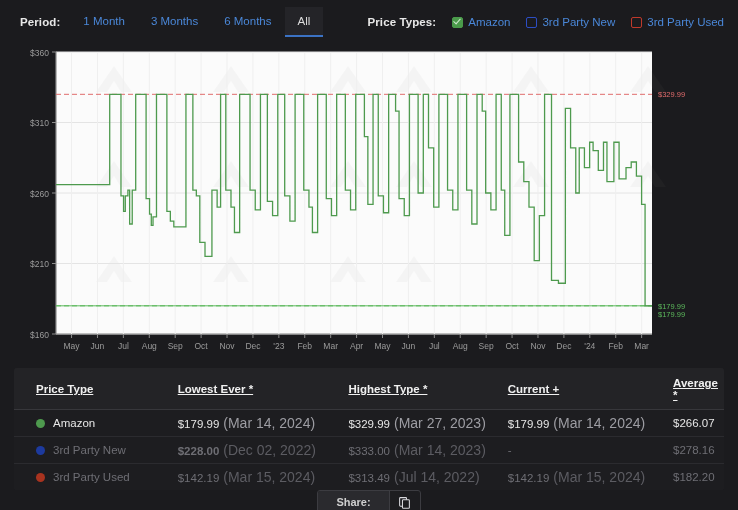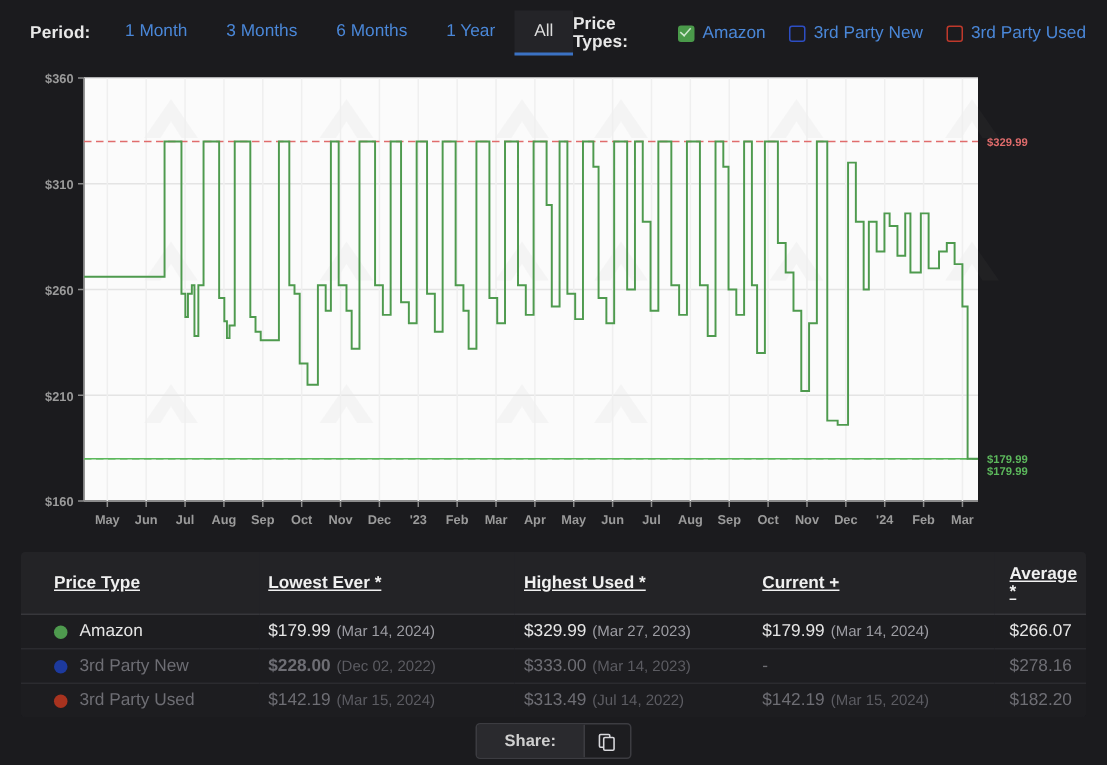--- a/index.html
+++ b/index.html
@@ -57,21 +57,21 @@
     content: "";
     position: absolute; left: 2px; top: -0.5px;
     width: 3px; height: 6px;
     border: solid #cfe8cf; border-width: 0 1.6px 1.6px 0;
     transform: rotate(42deg);
   }
 
   
   .chart-wrap {
     flex: 0 0 auto; height: 318px;
-    position: relative; padding: 0 2px 0 4px; font-weight: bold;
+    position: relative; padding: 0 2px 0 4px;
   }
   .chart-svg { display: block; width: 726px; height: 318px; }
 
   
   .table-card {
     background: #232326; margin: 6px 6px 0 6px;
     border-radius: 3px; flex: 0 0 auto;
     overflow: hidden;
   }
   table { width: 100%; border-collapse: collapse; }
@@ -87,21 +87,21 @@
     white-space: nowrap;
   }
   tbody tr:last-child td { border-bottom: none; }
   th.c0, td.c0 { width: 160px; padding-left: 22px; }
   th.c1, td.c1 { width: 172px; }
   th.c2, td.c2 { width: 160px; }
   th.c3, td.c3 { width: 162px; }
   th.c4, td.c4 { width: auto; padding-left: 10px; }
   .ptcell { display: flex; align-items: center; gap: 8px; }
   .dot { width: 9px; height: 9px; border-radius: 50%; flex: 0 0 auto; display:block;}
-  .sub { font-size: 10px; text-align: right; }
+  .sub { font-size: 14px; text-align: right; }
   .vmain { }
 
   
   .share-row {
     flex: 1 1 auto;
     display: flex; align-items: center; justify-content: center;
   }
   .share-box {
     display: flex; align-items: stretch;
     border: 1px solid #3c3c41; border-radius: 3px;
@@ -126,21 +126,20 @@
 <body>
 
 <div id="app">
 
   <div class="controls">
     <span class="ctl-label">Period:</span>
     <div class="period-tabs" id="period-tabs">
         <div class="period-tab">1 Month</div>
         <div class="period-tab">3 Months</div>
         <div class="period-tab">6 Months</div>
-        <div class="period-tab">1 Year</div>
         <div class="period-tab active">All</div>
       </div>
     <div class="spacer"></div>
     <span class="ctl-label">Price Types:</span>
     <div class="ptypes" id="ptypes">
         <div class="ptype">
           <span class="cbx checked" style="border-color: rgb(74, 154, 74); background: rgb(74, 154, 74);"></span>
           <span class="ptype-label" style="color: rgb(74, 135, 216);">Amazon</span>
         </div>
         <div class="ptype">
@@ -270,21 +269,21 @@
         <polyline points="44,140.54 97.70930232558139,140.54 97.70930232558139,50.30000000000001 108.97093023255815,50.30000000000001 108.97093023255815,151.82 111.56976744186046,151.82 111.56976744186046,167.32999999999998 113.30232558139535,167.32999999999998 113.30232558139535,151.82 115.90116279069768,151.82 115.90116279069768,146.18 117.63372093023256,146.18 117.63372093023256,180.01999999999998 120.23255813953489,180.01999999999998 120.23255813953489,146.18 123.69767441860465,146.18 123.69767441860465,50.30000000000001 134.09302325581393,50.30000000000001 134.09302325581393,154.64000000000001 137.5581395348837,154.64000000000001 137.5581395348837,170.15 139.2906976744186,170.15 139.2906976744186,181.43 141.02325581395348,181.43 141.02325581395348,172.97 144.48837209302326,172.97 144.48837209302326,50.30000000000001 154.88372093023256,50.30000000000001 154.88372093023256,167.32999999999998 158.34883720930233,167.32999999999998 158.34883720930233,177.2 161.81395348837208,177.2 161.81395348837208,182.84 173.9418604651163,182.84 173.9418604651163,50.30000000000001 180.87209302325581,50.30000000000001 180.87209302325581,146.18 184.3372093023256,146.18 184.3372093023256,151.82 187.80232558139537,151.82 187.80232558139537,198.35 193,198.35 193,212.45 199.93023255813955,212.45 199.93023255813955,146.18 205.12790697674419,146.18 205.12790697674419,163.1 208.59302325581396,163.1 208.59302325581396,50.30000000000001 213.7906976744186,50.30000000000001 213.7906976744186,146.18 218.98837209302326,146.18 218.98837209302326,163.1 222.453488372093,163.1 222.453488372093,188.48000000000002 227.65116279069767,188.48000000000002 227.65116279069767,50.30000000000001 238.046511627907,50.30000000000001 238.046511627907,146.18 243.24418604651163,146.18 243.24418604651163,165.92000000000002 248.4418604651163,165.92000000000002 248.4418604651163,50.30000000000001 255.37209302325581,50.30000000000001 255.37209302325581,157.46 260.56976744186045,157.46 260.56976744186045,171.56 265.7674418604651,171.56 265.7674418604651,50.30000000000001 272.69767441860466,50.30000000000001 272.69767441860466,151.82 277.8953488372093,151.82 277.8953488372093,177.2 283.09302325581393,177.2 283.09302325581393,50.30000000000001 291.75581395348837,50.30000000000001 291.75581395348837,146.18 296.95348837209303,146.18 296.95348837209303,163.1 300.4186046511628,163.1 300.4186046511628,188.48000000000002 305.6162790697674,188.48000000000002 305.6162790697674,50.30000000000001 314.27906976744185,50.30000000000001 314.27906976744185,154.64000000000001 319.4767441860465,154.64000000000001 319.4767441860465,171.56 324.6744186046512,171.56 324.6744186046512,50.30000000000001 333.33720930232556,50.30000000000001 333.33720930232556,146.18 338.5348837209302,146.18 338.5348837209302,165.92000000000002 343.7325581395349,165.92000000000002 343.7325581395349,50.30000000000001 352.3953488372093,50.30000000000001 352.3953488372093,92.60000000000002 355.8604651162791,92.60000000000002 355.8604651162791,160.28 361.0581395348837,160.28 361.0581395348837,50.30000000000001 366.25581395348837,50.30000000000001 366.25581395348837,151.82 371.45348837209303,151.82 371.45348837209303,168.74 376.6511627906977,168.74 376.6511627906977,50.30000000000001 383.5813953488372,50.30000000000001 383.5813953488372,67.22 387.04651162790697,67.22 387.04651162790697,154.64000000000001 392.24418604651163,154.64000000000001 392.24418604651163,171.56 397.4418604651163,171.56 397.4418604651163,50.30000000000001 406.1046511627907,50.30000000000001 406.1046511627907,149 411.30232558139534,149 411.30232558139534,50.30000000000001 416.5,50.30000000000001 416.5,103.88 421.69767441860466,103.88 421.69767441860466,163.1 426.8953488372093,163.1 426.8953488372093,50.30000000000001 435.5581395348837,50.30000000000001 435.5581395348837,146.18 440.75581395348837,146.18 440.75581395348837,165.92000000000002 445.95348837209303,165.92000000000002 445.95348837209303,50.30000000000001 454.6162790697674,50.30000000000001 454.6162790697674,146.18 459.8139534883721,146.18 459.8139534883721,180.01999999999998 465.01162790697674,180.01999999999998 465.01162790697674,50.30000000000001 470.2093023255814,50.30000000000001 470.2093023255814,67.22 473.6744186046511,67.22 473.6744186046511,149 478.8720930232558,149 478.8720930232558,165.92000000000002 484.06976744186045,165.92000000000002 484.06976744186045,50.30000000000001 489.2674418604651,50.30000000000001 489.2674418604651,146.18 492.7325581395349,146.18 492.7325581395349,191.3 497.93023255813955,191.3 497.93023255813955,50.30000000000001 506.593023255814,50.30000000000001 506.593023255814,117.97999999999999 511.7906976744186,117.97999999999999 511.7906976744186,137.72 516.9883720930233,137.72 516.9883720930233,163.1 522.1860465116279,163.1 522.1860465116279,216.68 527.3837209302326,216.68 527.3837209302326,171.56 532.5813953488372,171.56 532.5813953488372,50.30000000000001 539.5116279069767,50.30000000000001 539.5116279069767,236.42000000000002 546.4418604651163,236.42000000000002 546.4418604651163,239.24 553.3720930232557,239.24 553.3720930232557,64.39999999999998 558.5697674418604,64.39999999999998 558.5697674418604,103.88 563.7674418604652,103.88 563.7674418604652,149 567.2325581395348,149 567.2325581395348,103.88 572.4302325581396,103.88 572.4302325581396,123.62 577.6279069767442,123.62 577.6279069767442,98.23999999999998 581.0930232558139,98.23999999999998 581.0930232558139,106.69999999999999 586.2906976744185,106.69999999999999 586.2906976744185,126.44 591.4883720930233,126.44 591.4883720930233,98.23999999999998 594.953488372093,98.23999999999998 594.953488372093,137.72 601.8837209302326,137.72 601.8837209302326,98.23999999999998 607.0813953488372,98.23999999999998 607.0813953488372,134.89999999999998 614.0116279069767,134.89999999999998 614.0116279069767,123.62 619.2093023255815,123.62 619.2093023255815,117.97999999999999 624.4069767441861,117.97999999999999 624.4069767441861,132.07999999999998 629.6046511627907,132.07999999999998 629.6046511627907,160.28 633.0697674418604,160.28 633.0697674418604,261.8 640,261.8" fill="none" stroke="#4e9a4e" stroke-width="1.3" stroke-linejoin="miter"></polyline>
       </svg>
   </div>
 
   <div class="table-card">
     <table>
       <thead>
         <tr id="thead-row">
             <th class="c0">Price Type</th>
             <th class="c1">Lowest Ever *</th>
-            <th class="c2">Highest Used *</th>
+            <th class="c2">Highest Type *</th>
             <th class="c3">Current +</th>
             <th class="c4">Average *</th>
           </tr>
       </thead>
       <tbody id="tbody">
           <tr>
             <td class="c0">
               <div class="ptcell">
                 <span class="dot" style="background: rgb(78, 154, 78);"></span>
                 <span style="color: rgb(230, 230, 230);">Amazon</span>

